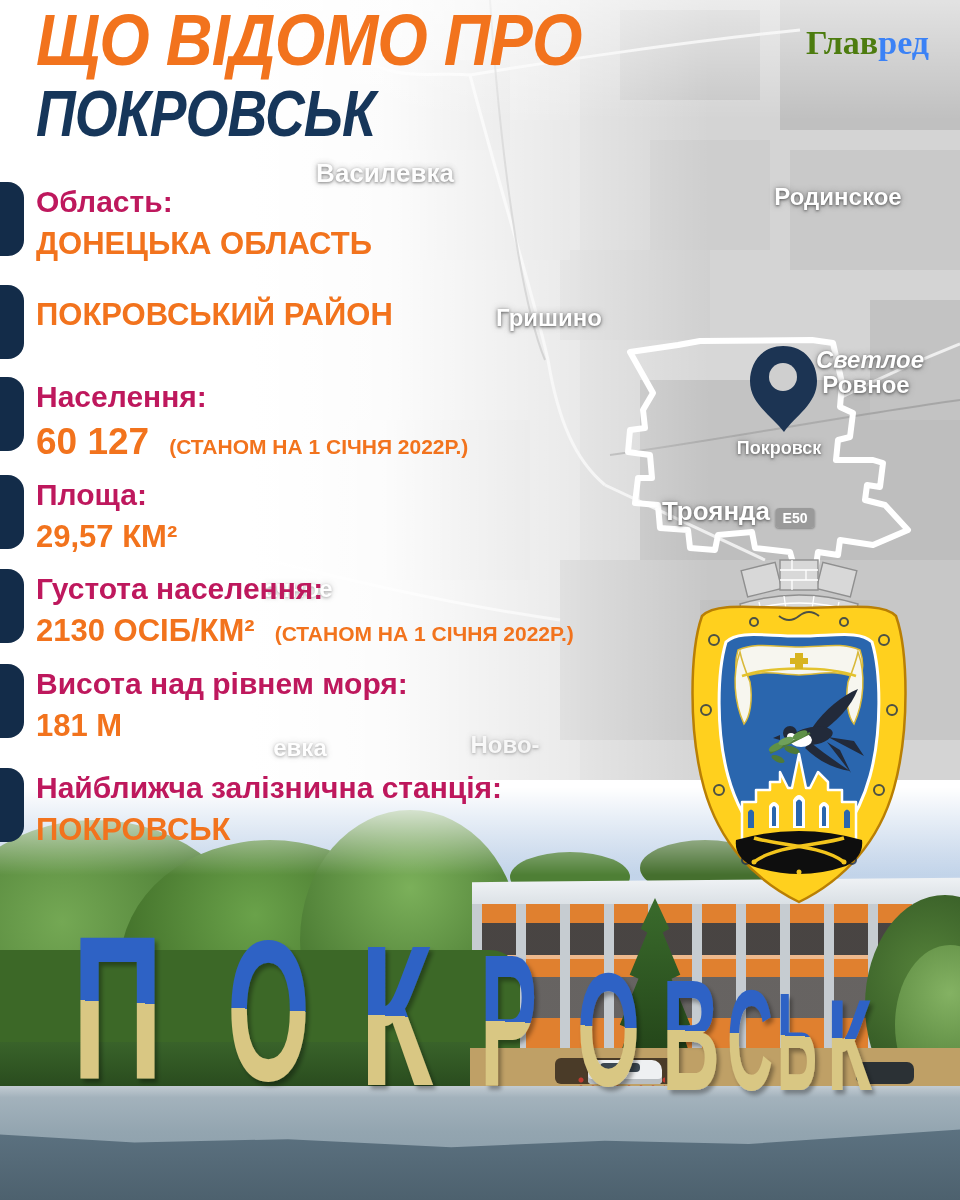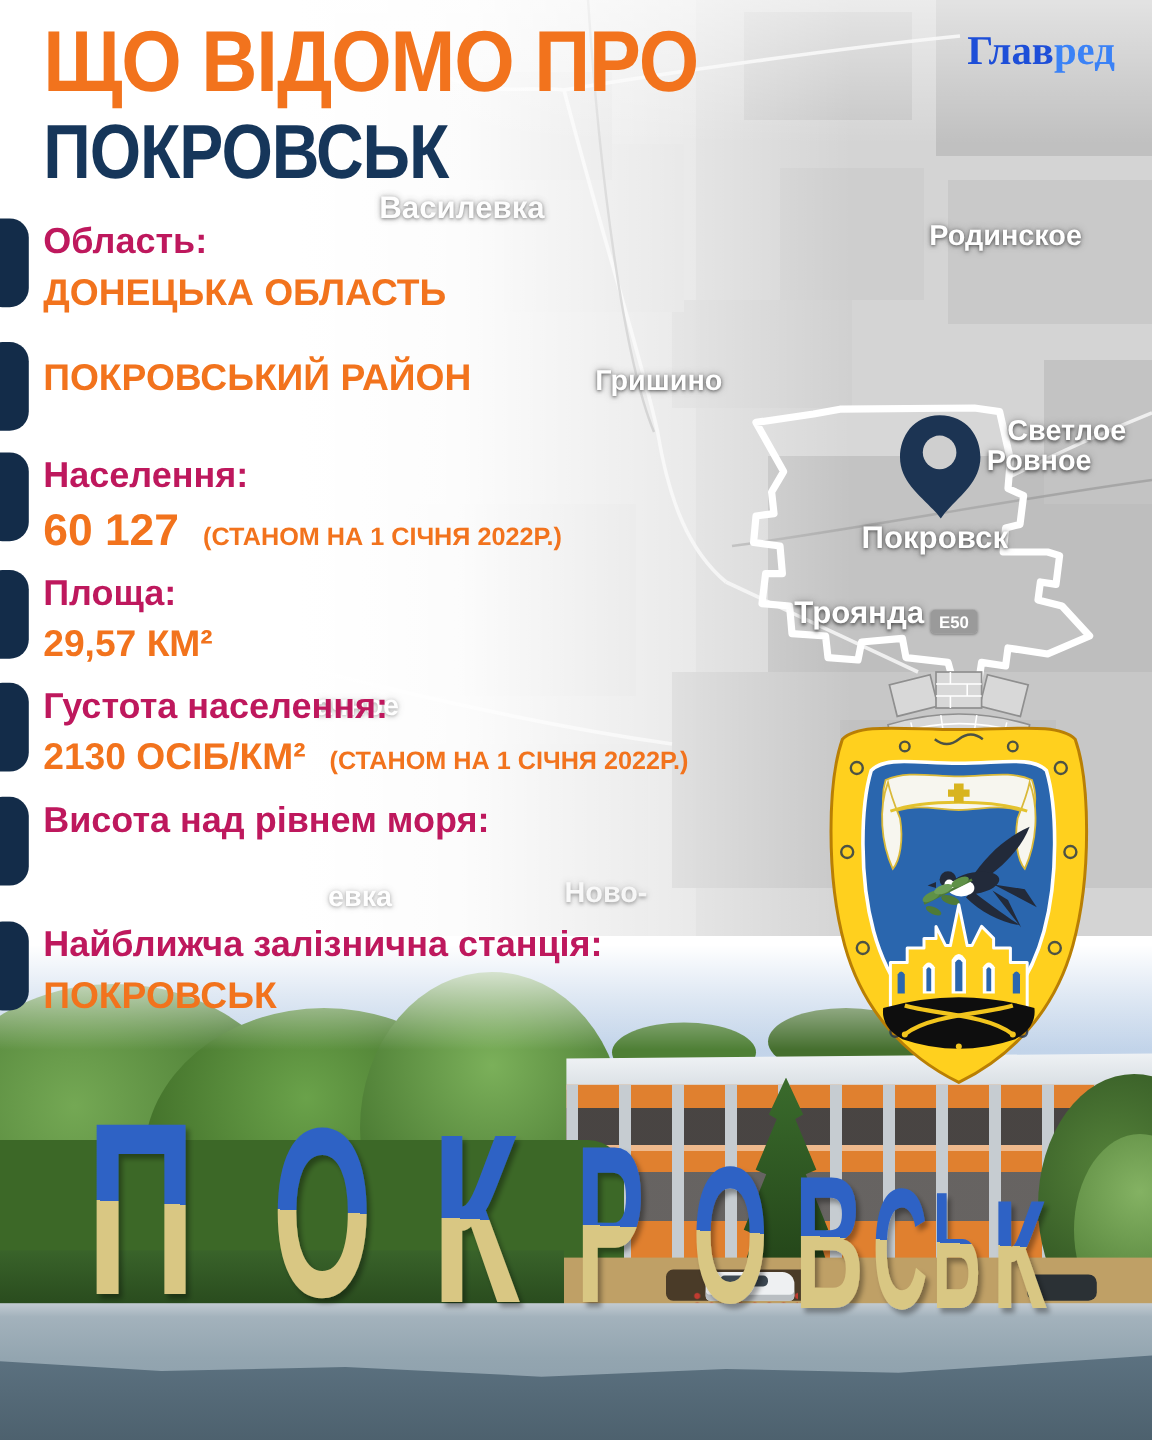--- a/index.html
+++ b/index.html
@@ -12,23 +12,23 @@
     background:linear-gradient(90deg,#fff 0%,#fff 26%,rgba(255,255,255,.92) 40%,rgba(255,255,255,.45) 58%,rgba(255,255,255,0) 74%);}
   .fade-topmap{position:absolute;left:0;top:0;width:960px;height:120px;z-index:2;pointer-events:none;
     background:linear-gradient(180deg,rgba(255,255,255,.55),rgba(255,255,255,0));}
 
   .map-labels{position:absolute;left:0;top:0;width:852px;height:860px;z-index:3;pointer-events:none;}
   .map-label{position:absolute;transform:translate(-50%,-50%);color:#fff;font-weight:700;font-size:24px;
     text-shadow:0 1px 3px rgba(60,60,60,.8),0 0 6px rgba(90,90,90,.5);white-space:nowrap;}
   .ml-vasylivka{left:385px;top:173px;font-size:26px;opacity:.75;}
   .ml-rodynske{left:838px;top:197px;}
   .ml-hryshyne{left:549px;top:318px;}
-  .ml-svitle{left:889px;top:360px;}
+  .ml-svitle{left:870px;top:360px;font-style:italic;}
   .ml-rivne{left:866px;top:385px;}
-  .ml-pokrovsk{left:779px;top:448px;font-size:26px;}
+  .ml-pokrovsk{left:779px;top:448px;font-size:18px;}
   .ml-troianda{left:716px;top:511px;font-size:26px;}
   .ml-faint{opacity:.5;font-size:24px;}
   .ml-achnoe{left:298px;top:589px;}
   .ml-evka{left:300px;top:748px;}
   .ml-novo{left:505px;top:745px;}
   .road-badge{position:absolute;left:795px;top:518px;transform:translate(-50%,-50%);
     background:rgba(150,150,150,.9);color:#fff;font-weight:700;font-size:14px;border-radius:4px;
     padding:2px 7px;box-shadow:0 1px 2px rgba(0,0,0,.3);}
 
   
@@ -62,26 +62,26 @@
   .wall-dark{position:absolute;left:0;top:340px;width:960px;height:80px;background:linear-gradient(180deg,#5e7483,#4d616e);
     clip-path:polygon(0 18%,14% 28%,30% 24%,47% 34%,63% 26%,78% 30%,100% 12%,100% 100%,0 100%);}
   .photo-fade{position:absolute;left:0;top:0;width:960px;height:95px;background:linear-gradient(180deg,#fff 8%,rgba(255,255,255,0));}
   .letters-svg{position:absolute;left:0;top:0;width:960px;height:1200px;z-index:5;pointer-events:none;}
   .letters-svg text{font-family:"Liberation Sans","DejaVu Sans",sans-serif;font-weight:700;}
 
   
   .coat{position:absolute;left:684px;top:550px;width:230px;height:360px;z-index:6;}
 
   
-  .header{position:absolute;left:36px;top:16px;z-index:7;}
+  .header{position:absolute;left:36px;top:4px;z-index:7;font-style:italic;}
   .title-1{color:#F2731D;font-size:72px;font-weight:800;letter-spacing:-1px;line-height:1.0;transform:scaleX(.90);transform-origin:left;white-space:nowrap;}
   .title-2{color:#16365A;font-size:64px;font-weight:800;letter-spacing:-1px;line-height:1.0;margin-top:6px;transform:scaleX(.86);transform-origin:left;white-space:nowrap;}
   .logo{position:absolute;left:806px;top:24px;z-index:7;font-family:"Liberation Serif","DejaVu Serif",serif;
         font-weight:700;font-size:34px;white-space:nowrap;}
-  .logo .p1{color:#1d4ed8;text-align:right;}
+  .logo .p1{color:#4d7c0f;text-align:right;}
   .logo .p2{color:#3b82f6;}
 
   .facts{position:absolute;left:36px;top:0;z-index:7;width:640px;}
   .fact{position:absolute;left:0;width:640px;}
   .fact:nth-of-type(1){top:186px;} .fact:nth-of-type(2){top:289px;}
   .fact:nth-of-type(3){top:381px;} .fact:nth-of-type(4){top:479px;}
   .fact:nth-of-type(5){top:573px;} .fact:nth-of-type(6){top:668px;}
   .fact:nth-of-type(7){top:772px;}
   .bullet{position:absolute;left:-50px;top:-4px;width:38px;height:74px;border-radius:16px;background:#132C49;}
   .f-label{font-size:30px;font-weight:700;color:#be185d;line-height:1.05;}
@@ -318,20 +318,21 @@
       <div class="f-line"><span class="f-value">29,57 КМ²</span><span class="f-note"></span></div>
     </div>
     <div class="fact">
       <div class="bullet"></div>
       <div class="f-label">Густота населення:</div>
       <div class="f-line"><span class="f-value">2130 ОСІБ/КМ²</span><span class="f-note">(СТАНОМ НА 1 СІЧНЯ 2022Р.)</span></div>
     </div>
     <div class="fact">
       <div class="bullet"></div>
       <div class="f-label">Висота над рівнем моря:</div>
+      <div class="f-line"><span class="f-value">181 М</span><span class="f-note"></span></div>
     </div>
     <div class="fact">
       <div class="bullet"></div>
       <div class="f-label">Найближча залізнична станція:</div>
       <div class="f-line"><span class="f-value">ПОКРОВСЬК</span><span class="f-note"></span></div>
     </div>
   </div>
 
 </div>
 

